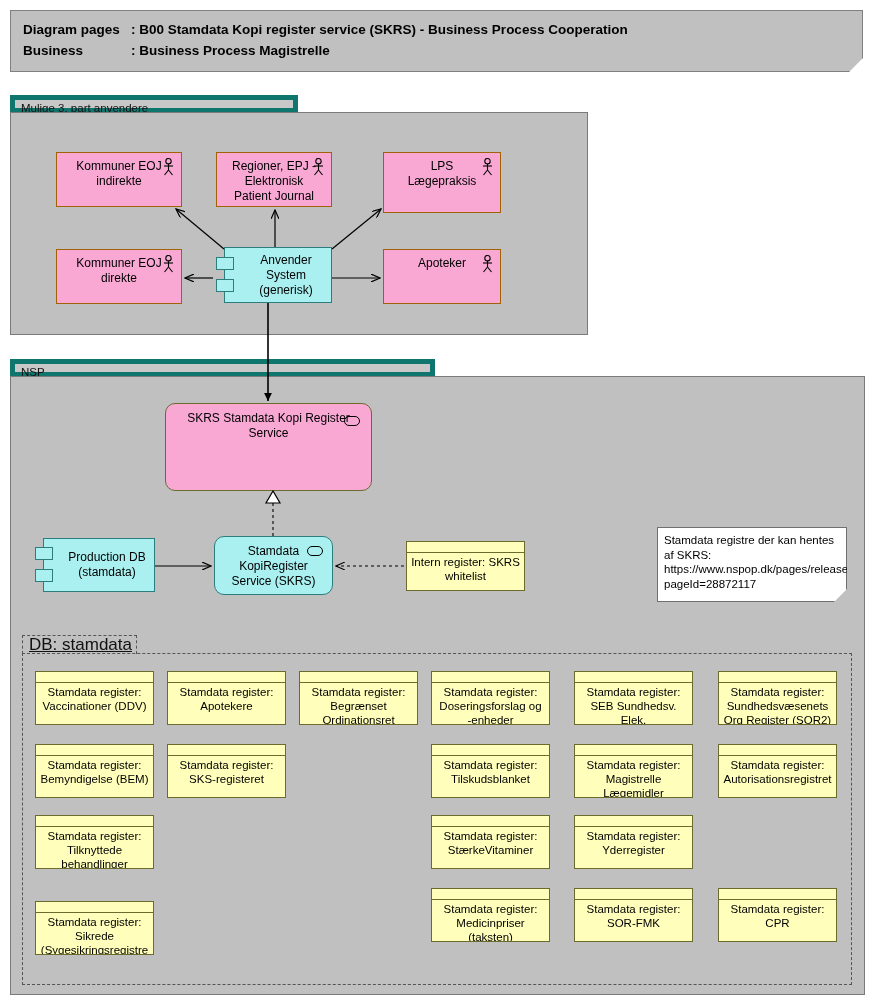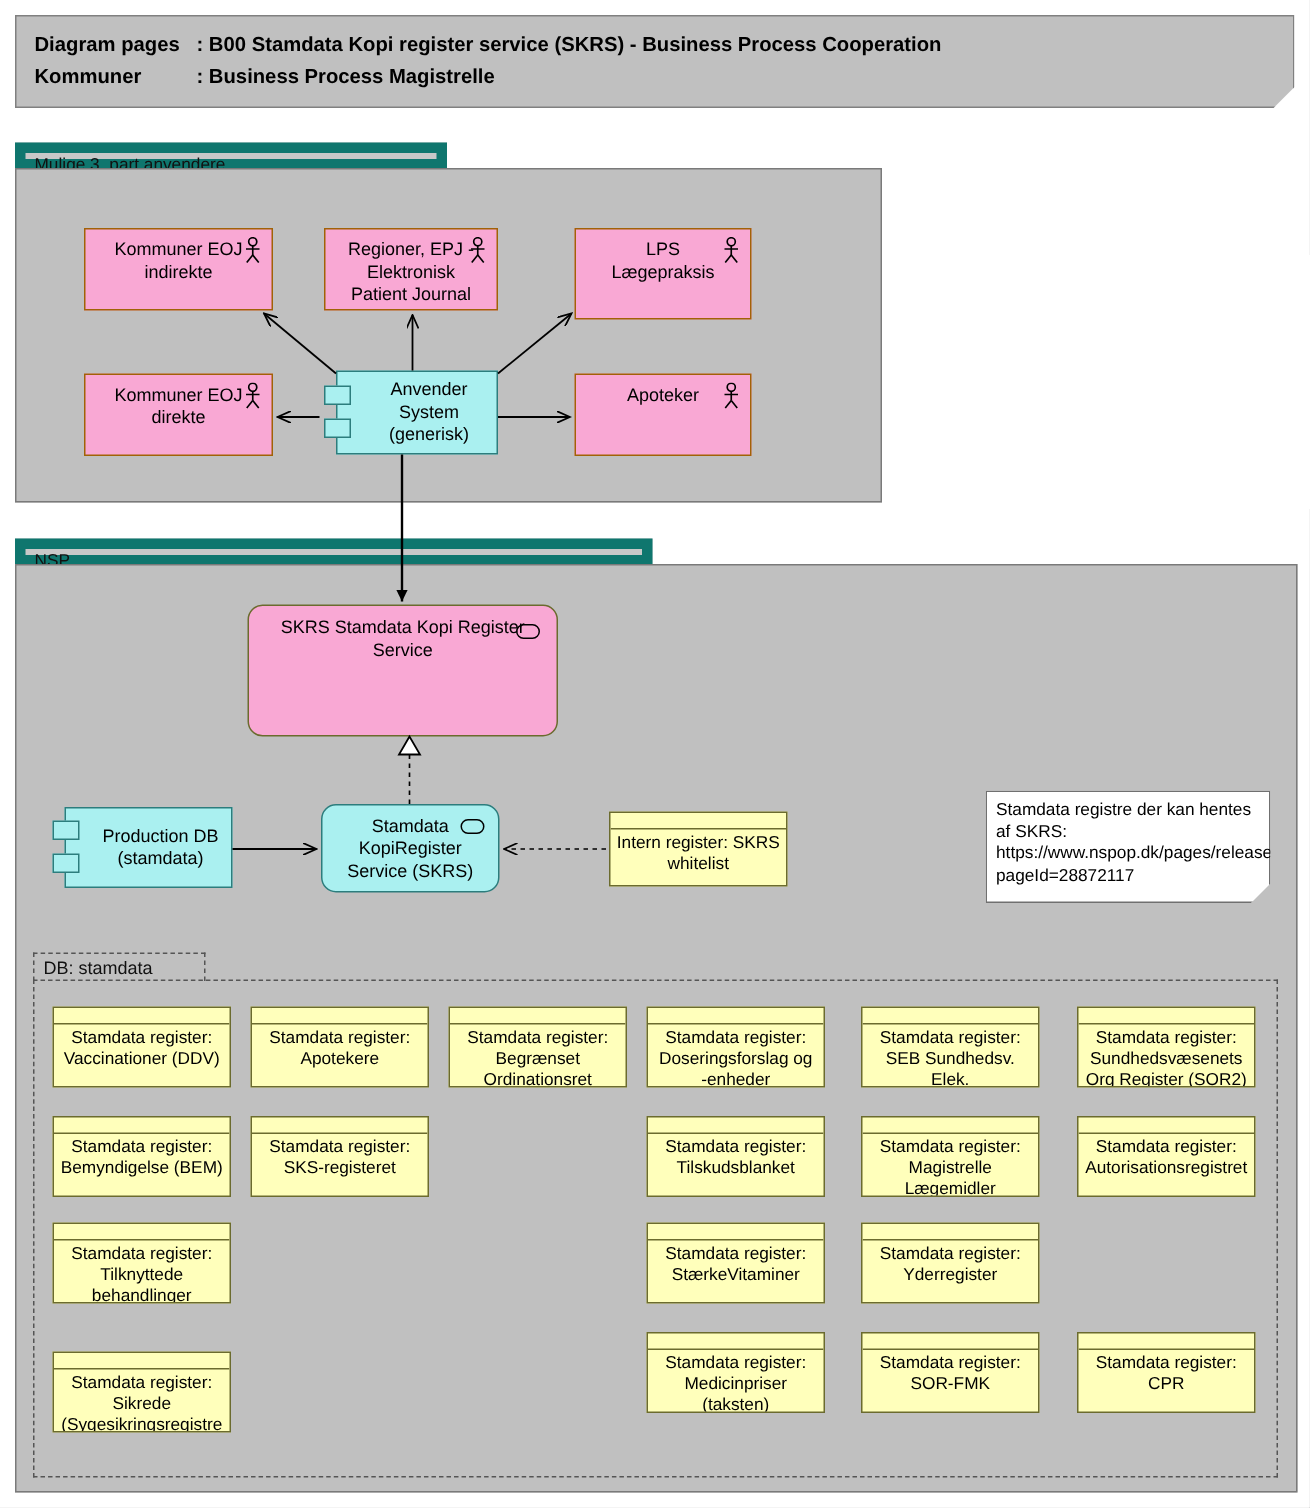--- a/index.html
+++ b/index.html
@@ -47,21 +47,21 @@
   
   .group {
     position: absolute;
     background: #c0c0c0;
     border: 1px solid #7a7a7a;
     box-sizing: border-box;
   }
   .group-tab {
     position: absolute;
     background: #c8c8c8;
-    border: 7px solid #0f766e;
+    border: 5px solid #0f766e;
     box-sizing: border-box;
     height: 18px;
     font-size: 11.5px;
     color: #111111;
     line-height: 17px;
     padding-left: 6px;
     white-space: nowrap;
   }
 
   
@@ -70,26 +70,27 @@
     border: 1px dashed #555555;
     box-sizing: border-box;
     background: transparent;
   }
   .group-dashed-tab {
     position: absolute;
     border: 1px dashed #555555;
     border-bottom: none;
     box-sizing: border-box;
     height: 19px;
-    font-size: 12px;
+    font-size: 17px;
     color: #111111;
     line-height: 18px;
     padding-left: 6px;
     background: transparent;
     white-space: nowrap;
+    text-decoration: underline;
   }
 
   
   .node {
     position: absolute;
     box-sizing: border-box;
     font-size: 12px;
     color: #000000;
     text-align: center;
     line-height: 15px;
@@ -223,21 +224,21 @@
     pointer-events: none;
   }
 </style>
 </head>
 <body>
 
 <div id="canvas">
 
   <div class="title-banner">
     <div class="title-line l1"><span class="title-key">Diagram pages</span><span>: B00 Stamdata Kopi register service (SKRS) - Business Process Cooperation</span></div>
-    <div class="title-line l2"><span class="title-key">Kommuner</span><span>: Business Process Magistrelle</span></div>
+    <div class="title-line l2"><span class="title-key">Business</span><span>: Business Process Magistrelle</span></div>
   </div>
 
   <div class="group-tab" style="left:10px; top:95px; width:288px;">Mulige 3. part anvendere</div>
   <div class="group" style="left:10px; top:112px; width:578px; height:223px;"></div>
 
   <div class="node actor-box" style="left:56px; top:152px; width:126px; height:55px;">
     <div class="label">Kommuner EOJ
 indirekte</div>
     <svg class="actor-icon" viewBox="0 0 13 18">
       <circle cx="6.5" cy="3.2" r="2.7" fill="none" stroke="#000" stroke-width="1.1"></circle>

